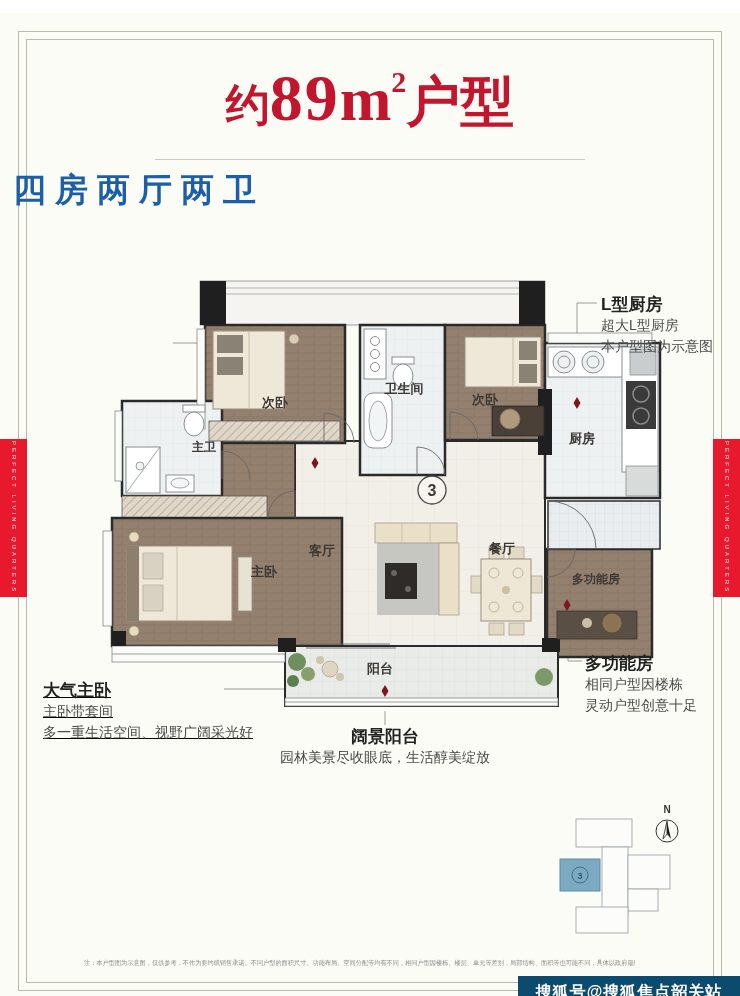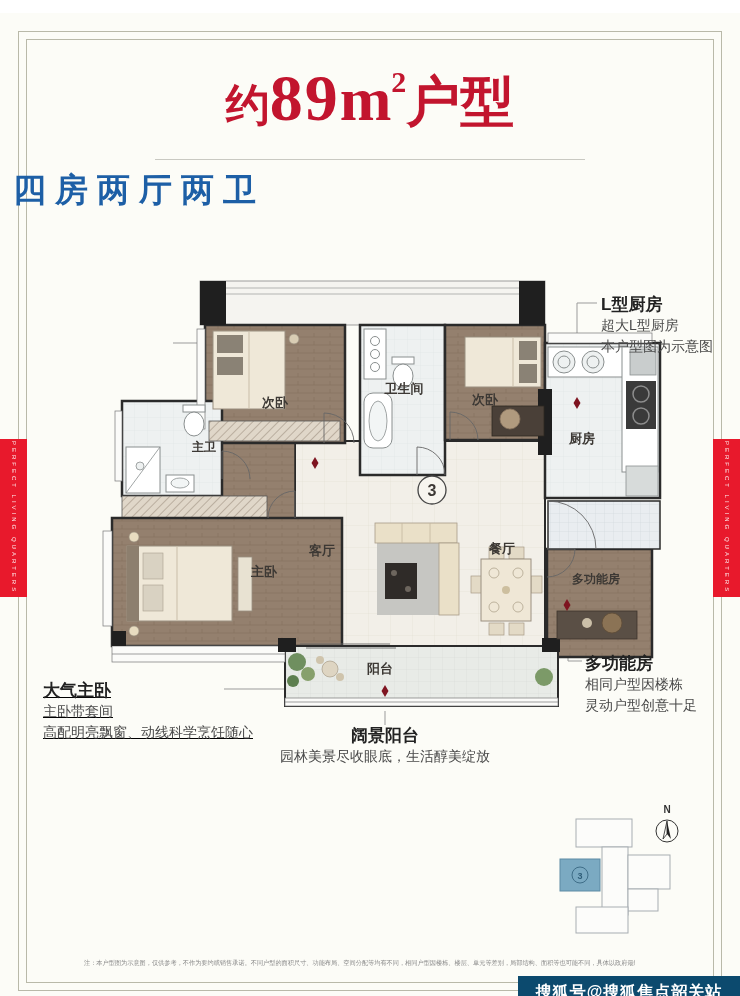--- a/index.html
+++ b/index.html
@@ -24,21 +24,21 @@
   .divider{position:absolute;left:155px;top:146px;width:430px;height:1px;background:#c9c9c2;}
   .subtitle{position:absolute;left:4px;top:155px;width:740px;
             font-size:33px;font-weight:bold;color:#1d5fa6;letter-spacing:9px;text-indent:9px;
             font-family:"Liberation Serif","DejaVu Serif",serif;}
   .callout{position:absolute;z-index:4;}
   .callout .c-title{font-size:17px;font-weight:bold;color:#222;line-height:1.25;}
   .callout .c-line{font-size:14px;color:#4a4a4a;line-height:1.45;}
   .co-hall{left:20px;top:320px;width:150px;text-align:right;}
   .co-kitchen{left:601px;top:281px;width:132px;text-align:left;}
   .co-master{left:43px;top:667px;width:250px;text-decoration:underline;}
-  .co-balcony{left:270px;top:713px;width:230px;text-align:center;font-family:Liberation Mono, monospace;}
+  .co-balcony{left:270px;top:713px;width:230px;text-align:center;}
   .co-multi{left:585px;top:640px;width:140px;text-align:left;}
   .plan-svg{position:absolute;left:82px;top:248px;z-index:3;}
   .connector-svg{position:absolute;left:0;top:0;z-index:3;pointer-events:none;}
   .site-svg{position:absolute;left:540px;top:788px;z-index:2;}
   .plan-label{font:600 13px "Liberation Sans","DejaVu Sans",sans-serif;fill:#3c3834;}
   .plan-label.small{font-size:12px;}
   .unit-circ-text{font:600 16px "Liberation Sans","DejaVu Sans",sans-serif;fill:#3c3834;}
   .site-text{font:600 9px "Liberation Sans","DejaVu Sans",sans-serif;fill:#2f5e78;}
   .north-text{font:600 10px "Liberation Sans","DejaVu Sans",sans-serif;fill:#333;}
   .disclaimer{position:absolute;left:84px;top:946px;width:580px;font-size:6.5px;color:#8a8a8a;
@@ -69,21 +69,21 @@
   <div class="subtitle">四房两厅两卫</div>
 
   <div class="callout co-kitchen">
     <div class="c-title">L型厨房</div>
     <div class="c-line">超大L型厨房</div>
     <div class="c-line">本户型图为示意图</div>
   </div>
   <div class="callout co-master">
     <div class="c-title">大气主卧</div>
     <div class="c-line">主卧带套间</div>
-    <div class="c-line">高配明亮飘窗、动线科学烹饪随心</div>
+    <div class="c-line">多一重生活空间、视野广阔采光好</div>
   </div>
   <div class="callout co-balcony">
     <div class="c-title">阔景阳台</div>
     <div class="c-line">园林美景尽收眼底，生活醇美绽放</div>
   </div>
   <div class="callout co-multi">
     <div class="c-title">多功能房</div>
     <div class="c-line">相同户型因楼栋</div>
     <div class="c-line">灵动户型创意十足</div>
   </div>

